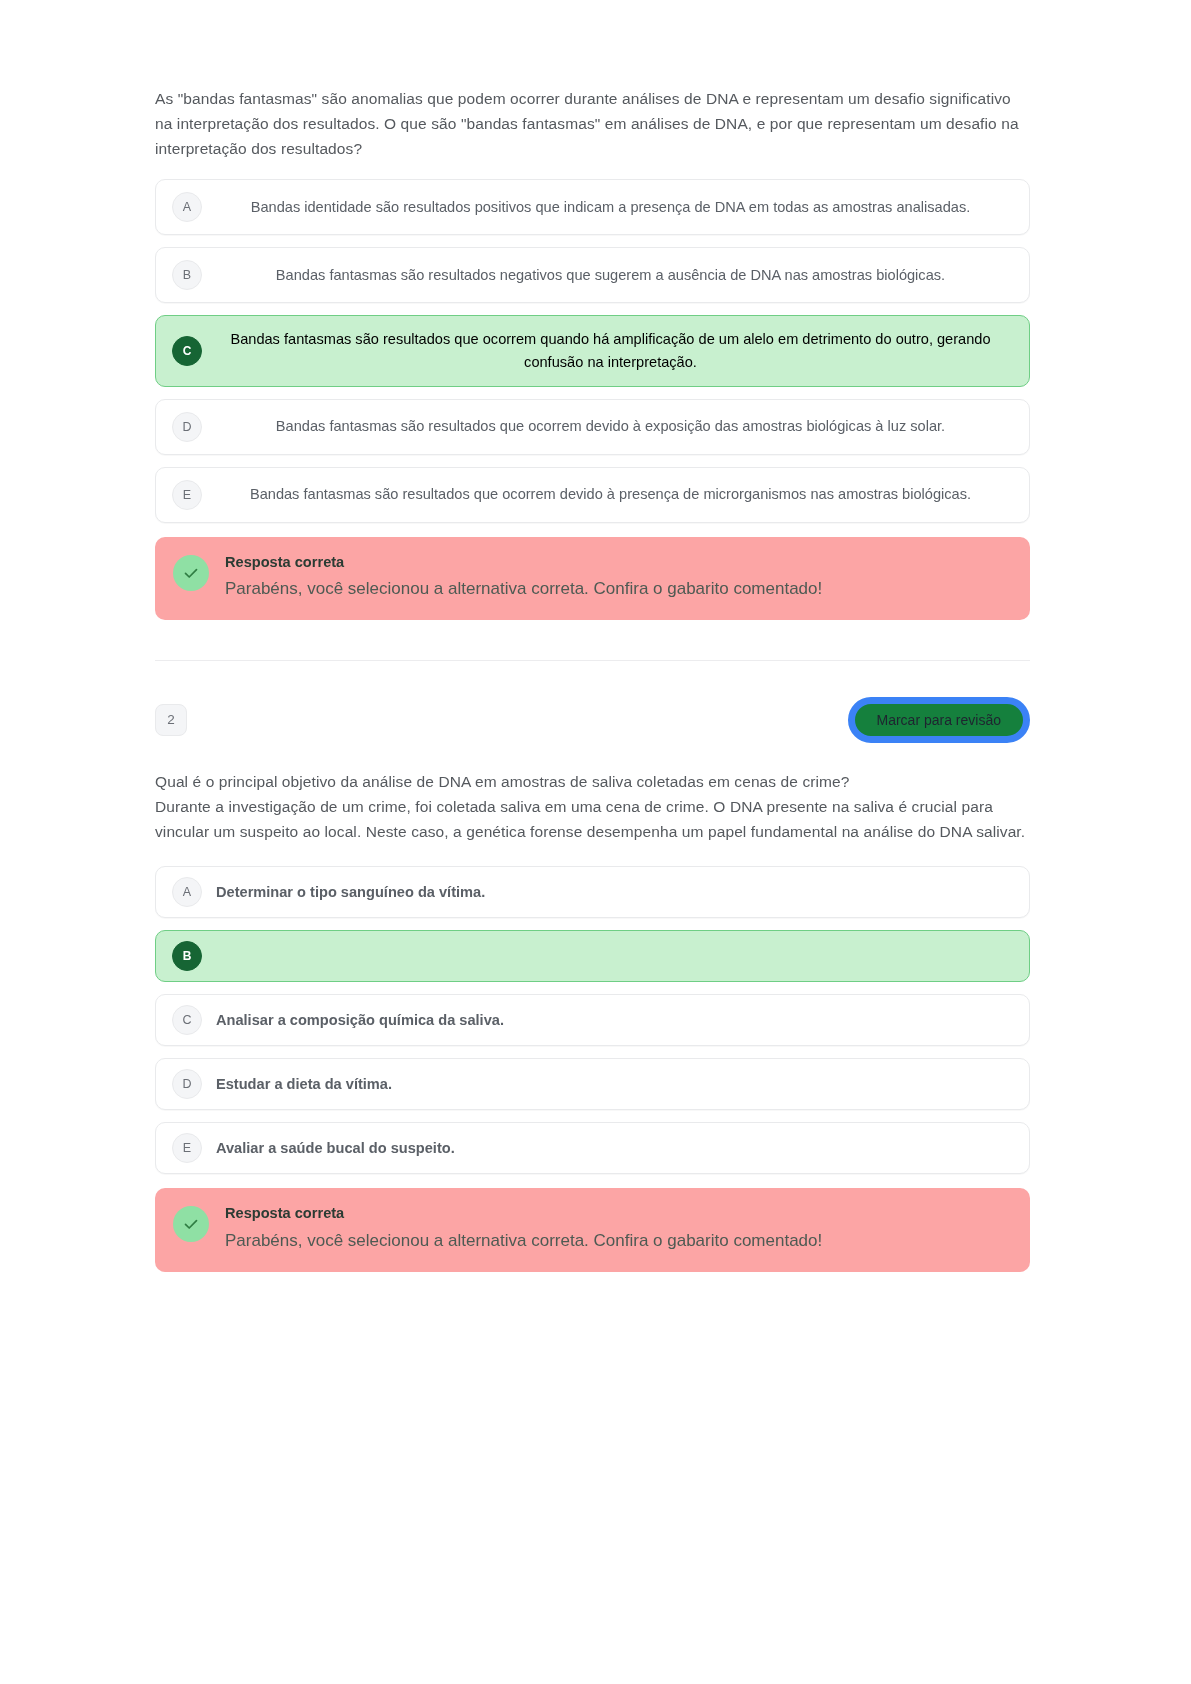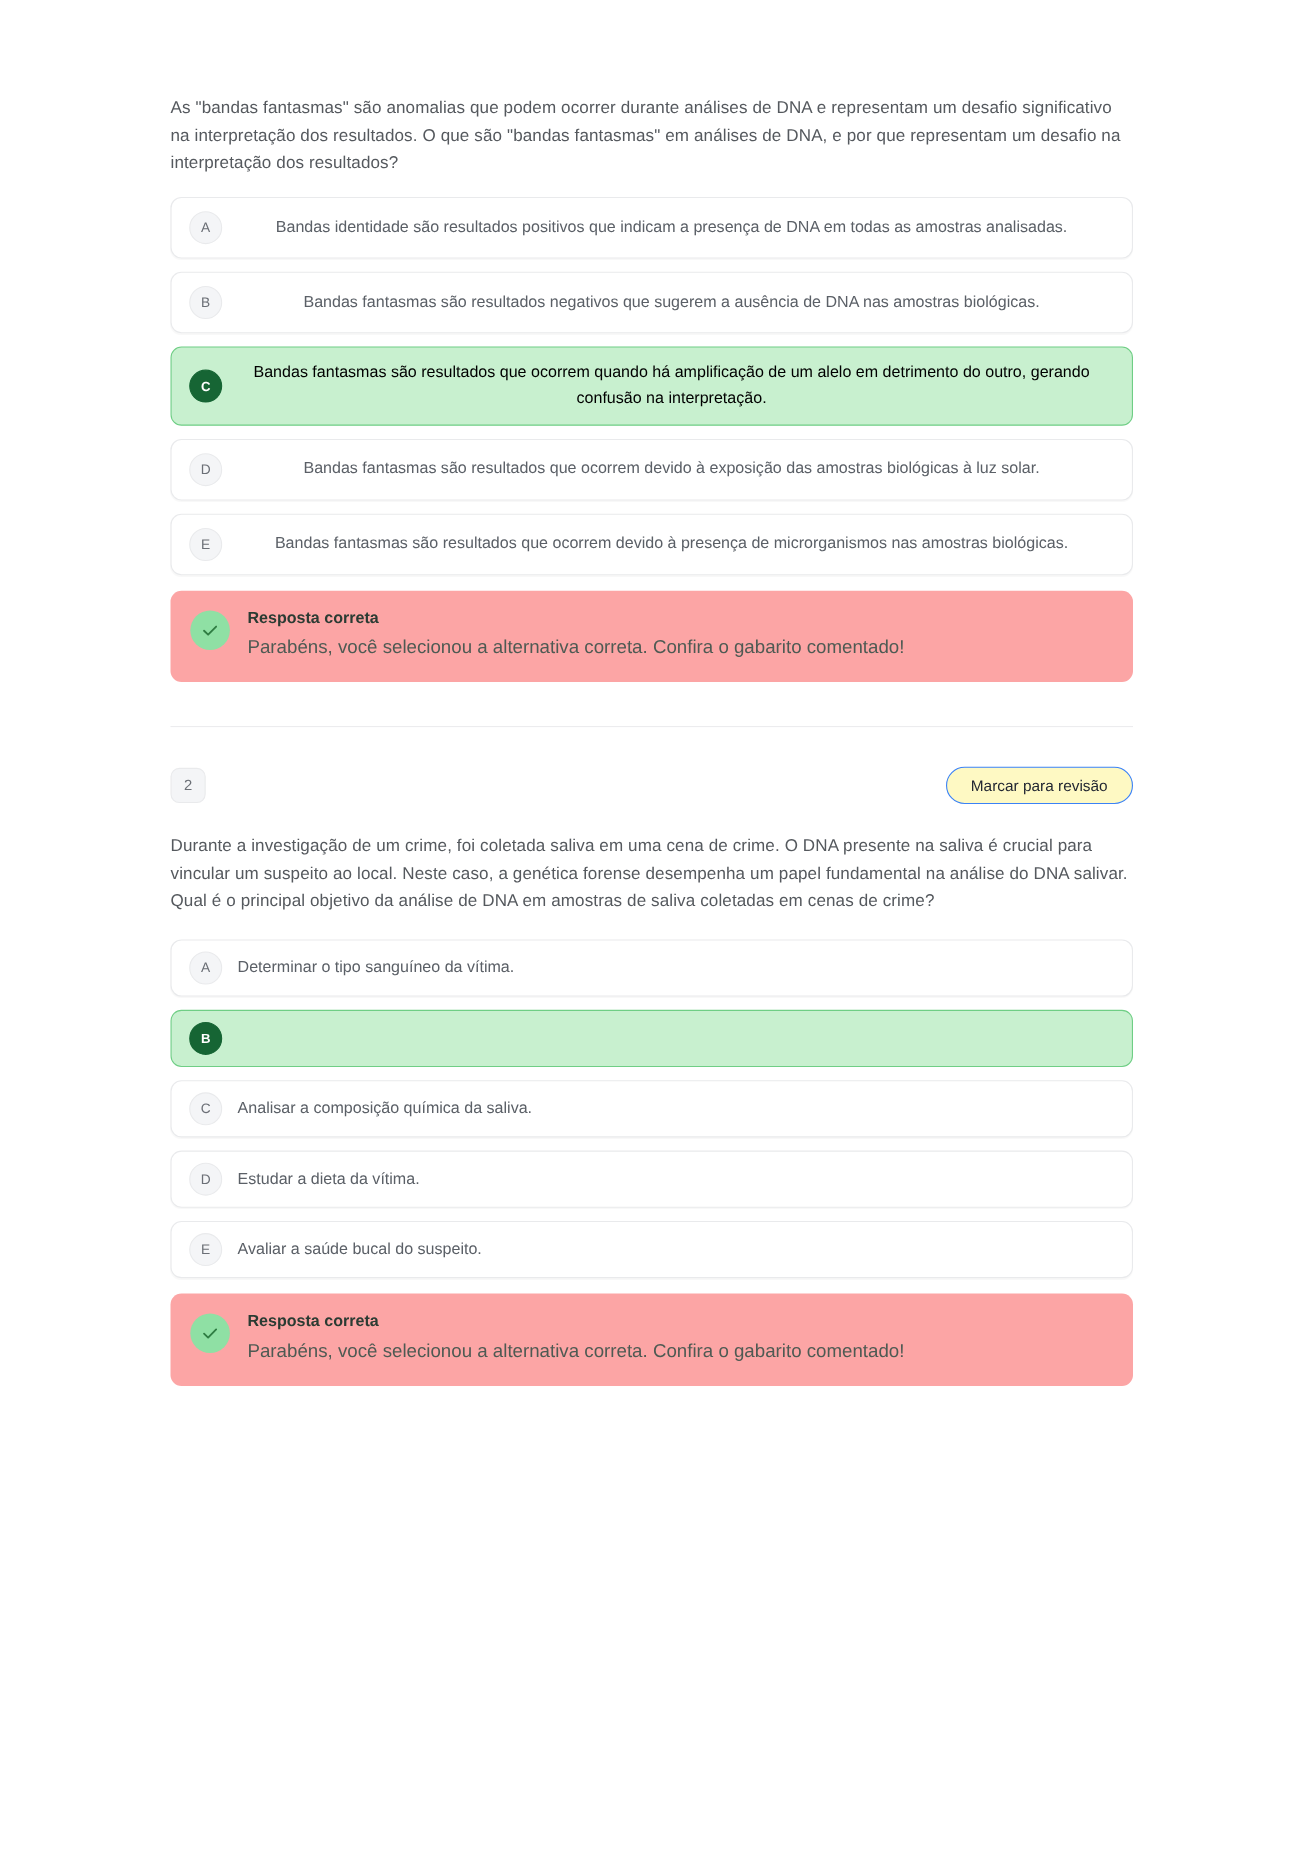--- a/index.html
+++ b/index.html
@@ -93,21 +93,21 @@
     font-size: 14.6px;
     line-height: 1.55;
     color: #5b6067;
     padding-left: 14px;
     padding-right: 6px;
   }
   .option.selected-correct .option-text { color: #000000; }
 
   
   .option.compact { min-height: 40px; padding-top: 10px; padding-bottom: 10px; }
-  .option.compact .option-text { text-align: left; }
+  .option.compact .option-text { text-align: left; font-weight: bold; }
 
   
   .feedback {
     display: flex;
     align-items: flex-start;
     background: #fca5a5;
     border-radius: 10px;
     padding: 16px 18px 18px 18px;
     margin-top: 14px;
     box-sizing: border-box;
@@ -160,23 +160,23 @@
     background: #f4f5f7;
     border: 1px solid #e9eaec;
     display: flex;
     align-items: center;
     justify-content: center;
     font-size: 13.5px;
     color: #6b6f76;
     box-sizing: border-box;
   }
   .review-button {
-    border: 1px solid #3b82f6;
+    border: 7px solid #3b82f6;
     border-radius: 999px;
-    background: #fef9c3;
+    background: #15803d;
     color: #1f2430;
     font-size: 14px;
     font-family: "Liberation Sans", sans-serif;
     padding: 9px 22px;
     cursor: pointer;
     line-height: 1;
   }
 </style>
 </head>
 <body>
@@ -235,22 +235,22 @@
     </div>
 
     <div class="question-block">
 
       <div class="q-header">
         <div class="q-number">2</div>
         <button class="review-button">Marcar para revisão</button>
       </div>
 
       <div class="q-stem">
+        <p>Qual é o principal objetivo da análise de DNA em amostras de saliva coletadas em cenas de crime?</p>
         <p>Durante a investigação de um crime, foi coletada saliva em uma cena de crime. O DNA presente na saliva é crucial para vincular um suspeito ao local. Neste caso, a genética forense desempenha um papel fundamental na análise do DNA salivar.</p>
-        <p>Qual é o principal objetivo da análise de DNA em amostras de saliva coletadas em cenas de crime?</p>
       </div>
 
       <div class="options" style="margin-top:22px;">
 
         <div class="option compact">
           <div class="badge">A</div>
           <div class="option-text">Determinar o tipo sanguíneo da vítima.</div>
         </div>
 
         <div class="option compact selected-correct">

